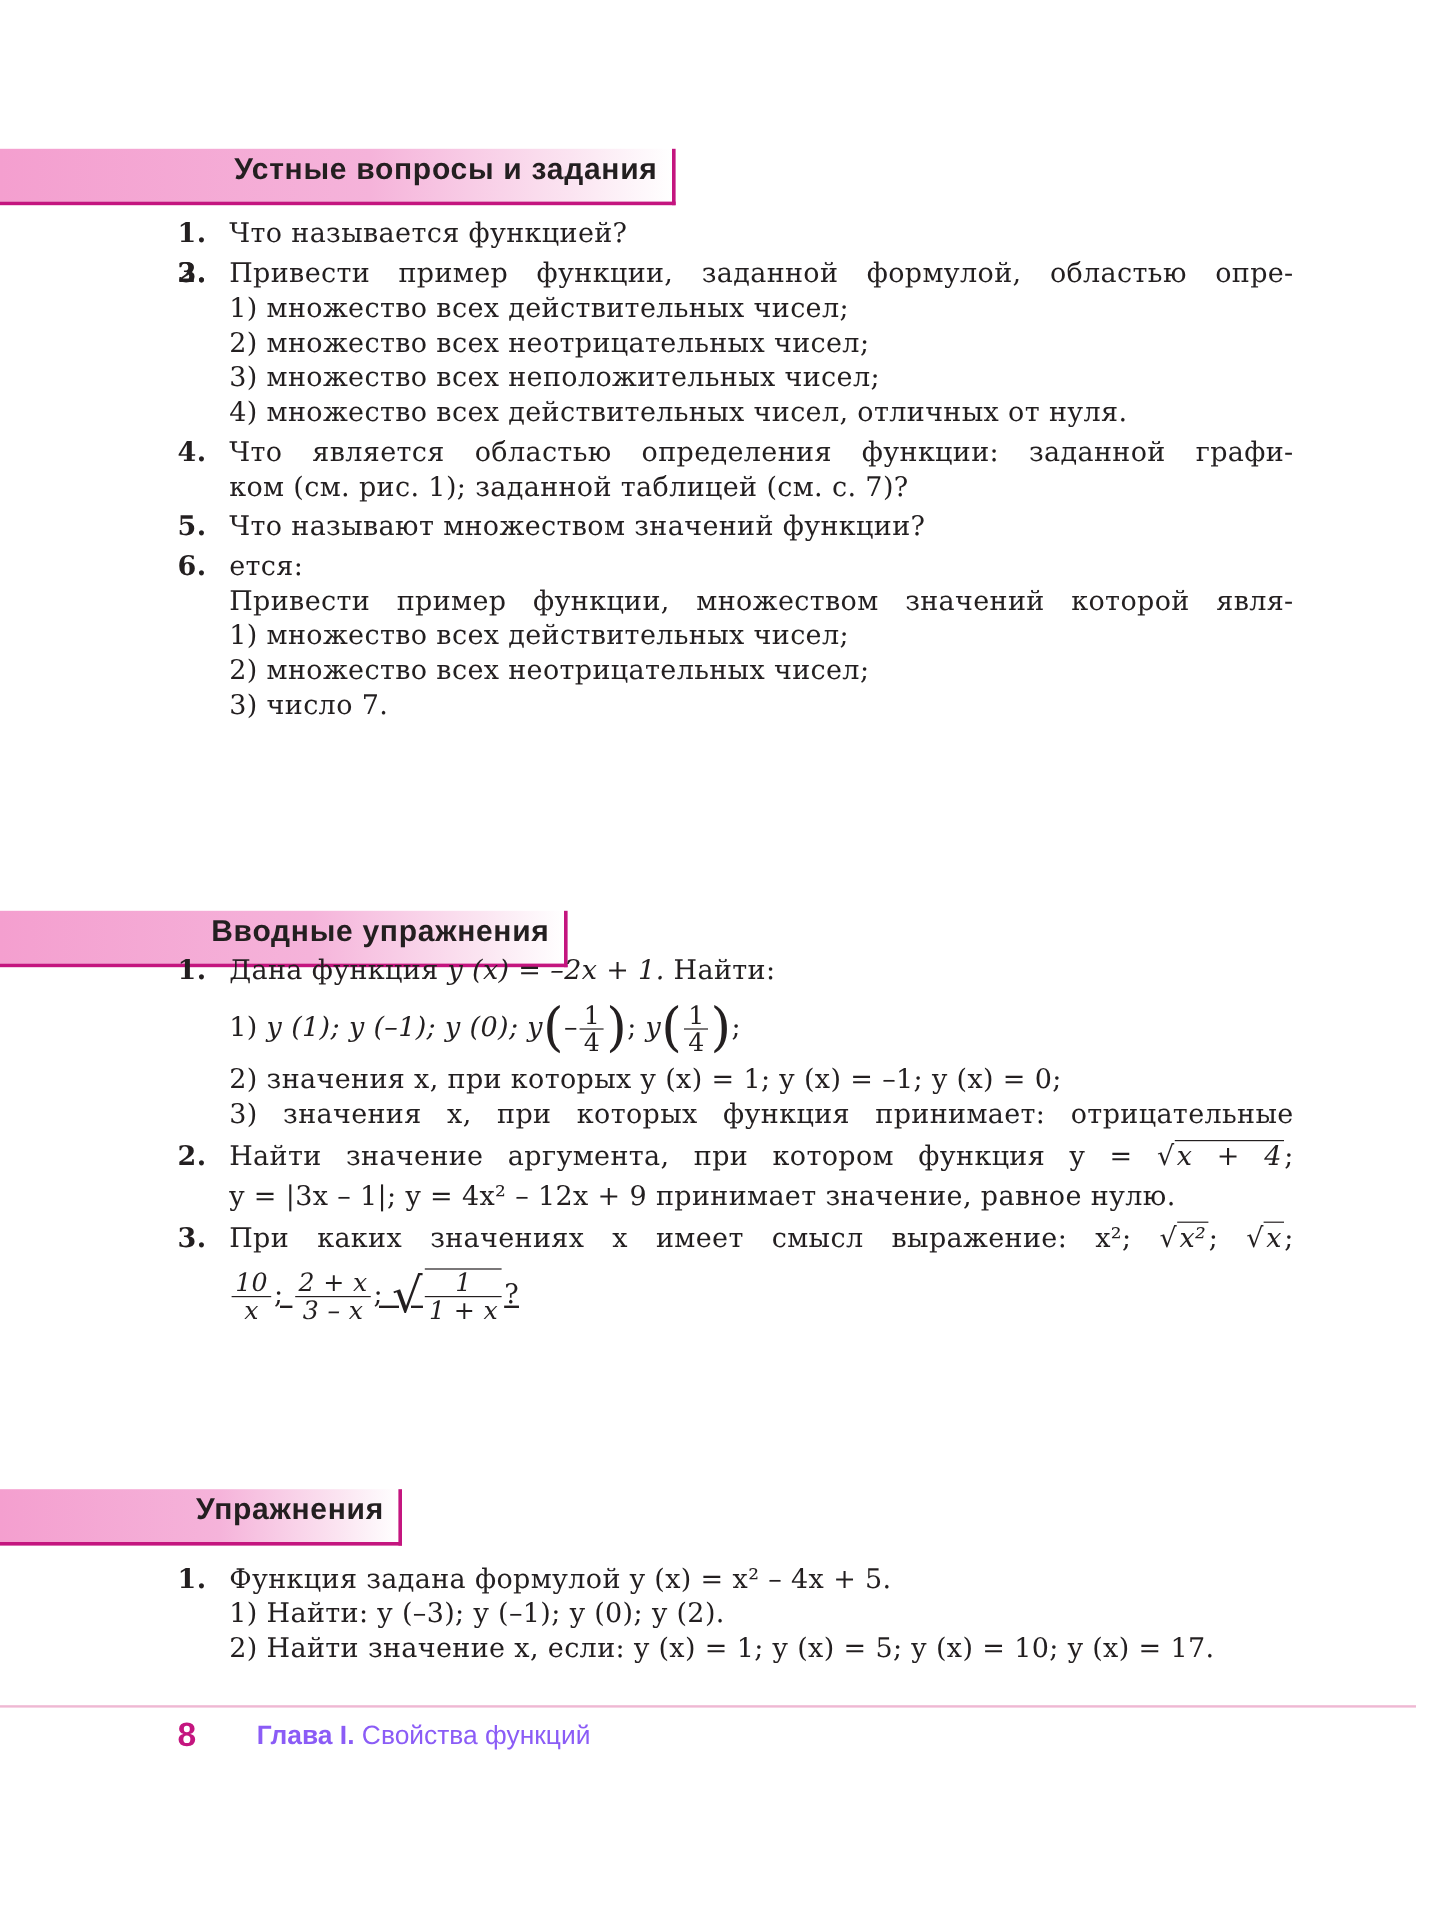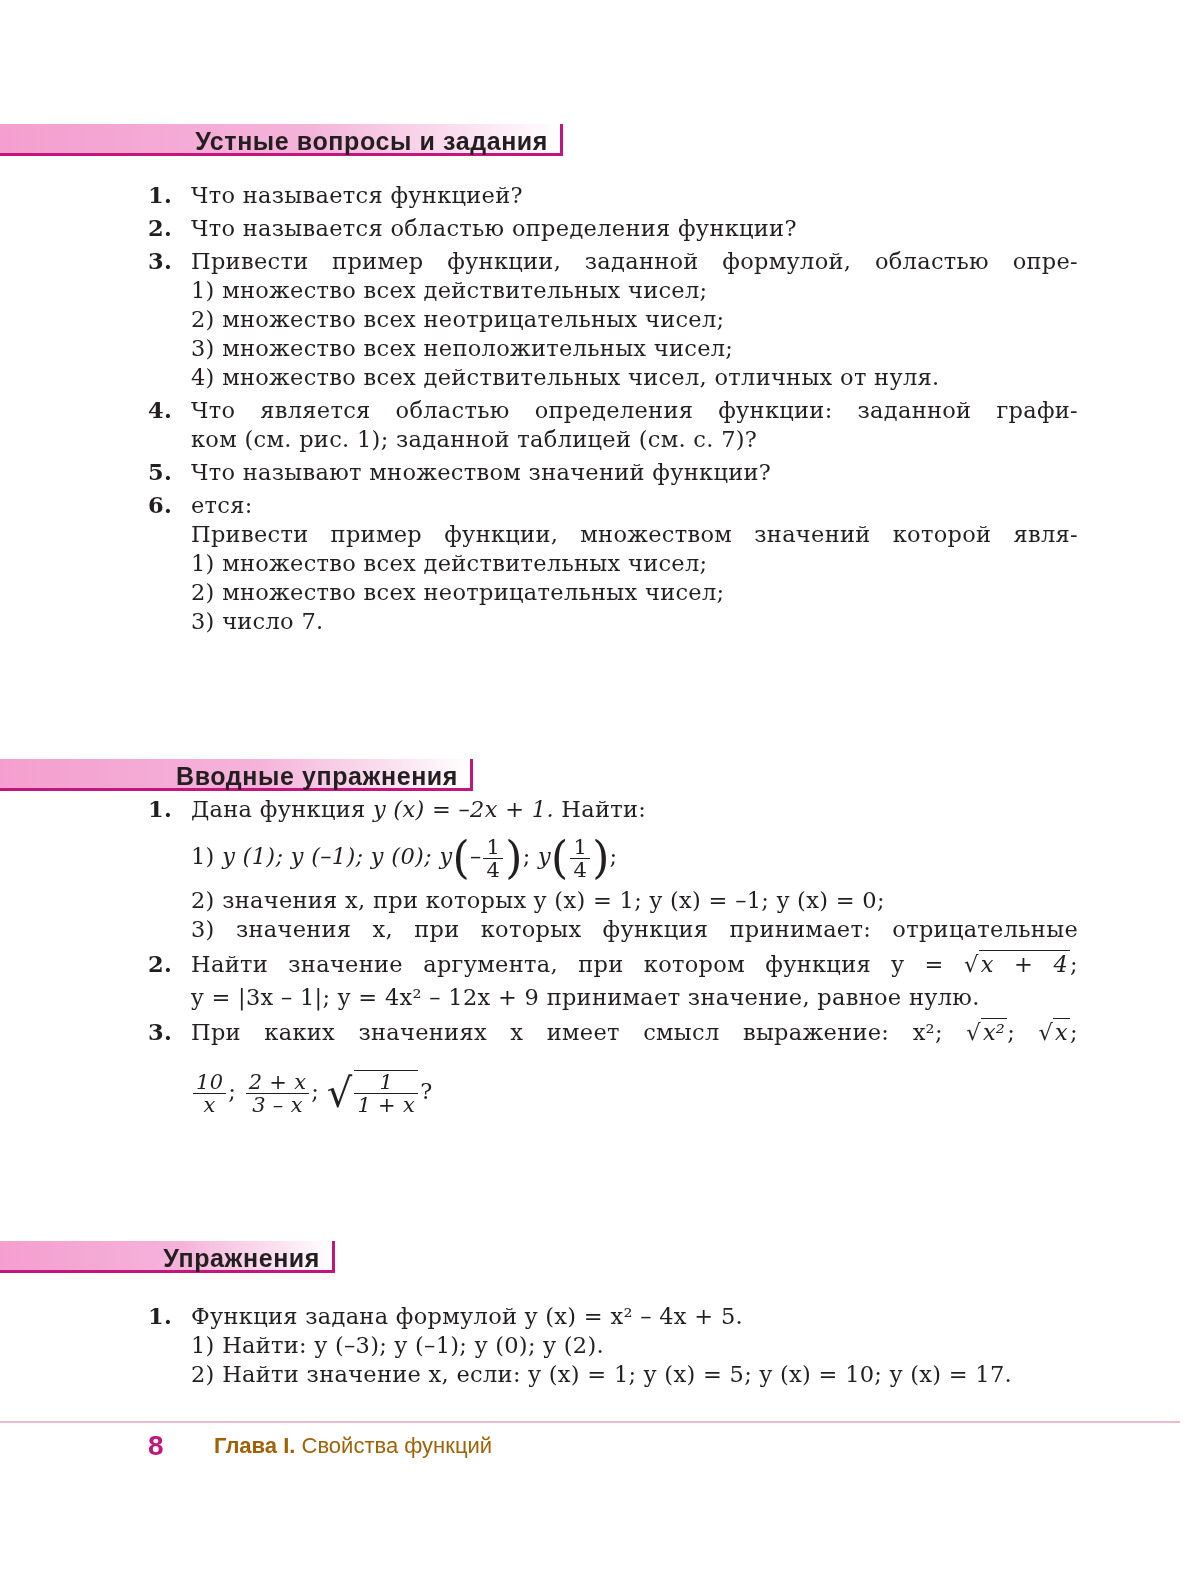--- a/index.html
+++ b/index.html
@@ -1,53 +1,52 @@
 <!DOCTYPE html>
 <html><head>
 <meta charset="utf-8">
 <style>
   html, body { margin:0; padding:0; background:#ffffff; }
   body { width:1200px; height:1596px; position:relative; overflow:hidden;
          font-family:"DejaVu Serif", serif; color:#231f20; }
-  .sec-head { position:absolute; left:0; height:32px;
+  .sec-head { position:absolute; left:0; height:47px;
     background:linear-gradient(90deg,#f49fcf 0%,#f5b3da 55%,#fbe4f1 85%,#ffffff 100%);
     border-bottom:3px solid #c4157f; border-right:3px solid #c4157f; box-sizing:border-box; }
   .sec-head span { position:absolute; right:12px; top:3px;
     font-family:"Liberation Sans", sans-serif; font-weight:bold; font-size:25px; letter-spacing:0.6px; color:#231f20; }
   .list { position:absolute; left:148px; width:930px; font-size:22.5px; line-height:29px; letter-spacing:0.3px; }
   .item { position:relative; padding-left:43px; margin-bottom:4px; }
   .num { position:absolute; left:0; top:0; font-weight:bold; }
   .sub { display:block; }
   .i { font-style:italic; }
   .justify { text-align:justify; text-align-last:justify; }
   .frac { display:inline-block; vertical-align:middle; text-align:center; font-size:21px; line-height:22px; margin:0 2px; }
   .frac .n { display:block; border-bottom:1.5px solid #231f20; padding:0 3px; }
   .frac .d { display:block; padding:0 3px; }
   .big-paren { font-size:44px; font-weight:lighter; vertical-align:middle; line-height:44px; }
   .sqrt { border-top:1.5px solid #231f20; padding:0 2px; }
   .footer-line { position:absolute; left:0; top:1421px; width:1180px; height:2px; background:#efb8d3; }
   .page-num { position:absolute; left:148px; top:1430px; font-family:"Liberation Sans", sans-serif; font-weight:bold; font-size:28px; color:#c4157f; }
-  .chapter { position:absolute; left:214px; top:1433px; font-family:"Liberation Sans", sans-serif; font-size:22px; color:#a16207; }
+  .chapter { position:absolute; left:214px; top:1433px; font-family:"Liberation Sans", sans-serif; font-size:22px; color:#8b5cf6; }
   .chapter b { font-weight:bold; }
 </style>
 </head>
 <body>
 
 <div class="sec-head" style="top:124px;width:563px;">
   <span>Устные вопросы и задания</span>
 </div>
 
 <div class="list" style="top:181px;">
   <div class="item">
     <span class="num">1.</span>
     <span>Что называется функцией?</span>
   </div>
   <div class="item">
     <span class="num">2.</span>
-    <span>Что называется областью определения функции?</span>
   </div>
   <div class="item">
     <span class="num">3.</span>
     <span class="sub justify">Привести пример функции, заданной формулой, областью опре-</span>
     <span class="sub">1) множество всех действительных чисел;</span>
     <span class="sub">2) множество всех неотрицательных чисел;</span>
     <span class="sub">3) множество всех неположительных чисел;</span>
     <span class="sub">4) множество всех действительных чисел, отличных от нуля.</span>
   </div>
   <div class="item">
@@ -91,21 +90,21 @@
     <span class="sub justify">3) значения x, при которых функция принимает: отрицательные</span>
   </div>
   <div class="item" style="margin-top:6px;">
     <span class="num">2.</span>
     <span class="sub justify"><span>Найти значение аргумента, при котором функция y = </span>√<span class="sqrt i">x + 4</span><span>;</span></span>
     <span class="sub" style="margin-top:4px;">y = |3x – 1|; y = 4x² – 12x + 9 принимает значение, равное нулю.</span>
   </div>
   <div class="item" style="margin-top:6px;">
     <span class="num">3.</span>
     <span class="sub justify"><span>При каких значениях x имеет смысл выражение: x²;</span> √<span class="sqrt i">x²</span>; √<span class="sqrt i">x</span>;</span>
-    <div style="margin-top:16px;height:56px;line-height:56px;">
+    <div style="margin-top:4px;height:56px;line-height:56px;text-decoration:underline;">
       <span class="frac i"><span class="n">10</span><span class="d">x</span></span>;
       <span class="frac i"><span class="n">2 + x</span><span class="d">3 – x</span></span>;
       <span style="font-size:40px;vertical-align:middle;">√</span><span class="frac i" style="border-top:1.5px solid #231f20;"><span class="n">1</span><span class="d">1 + x</span></span><span>?</span>
     </div>
   </div>
 </div>
 
 <div class="sec-head" style="top:1241px;width:335px;">
   <span>Упражнения</span>
 </div>

